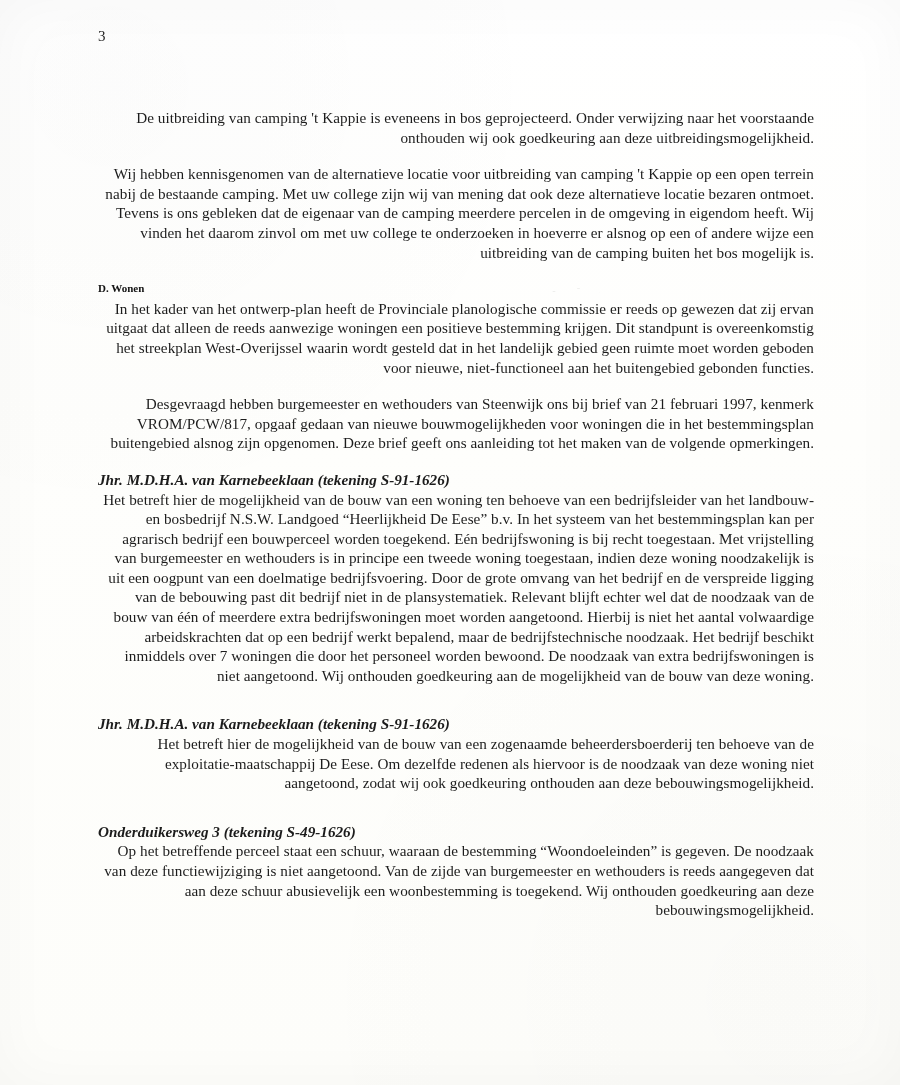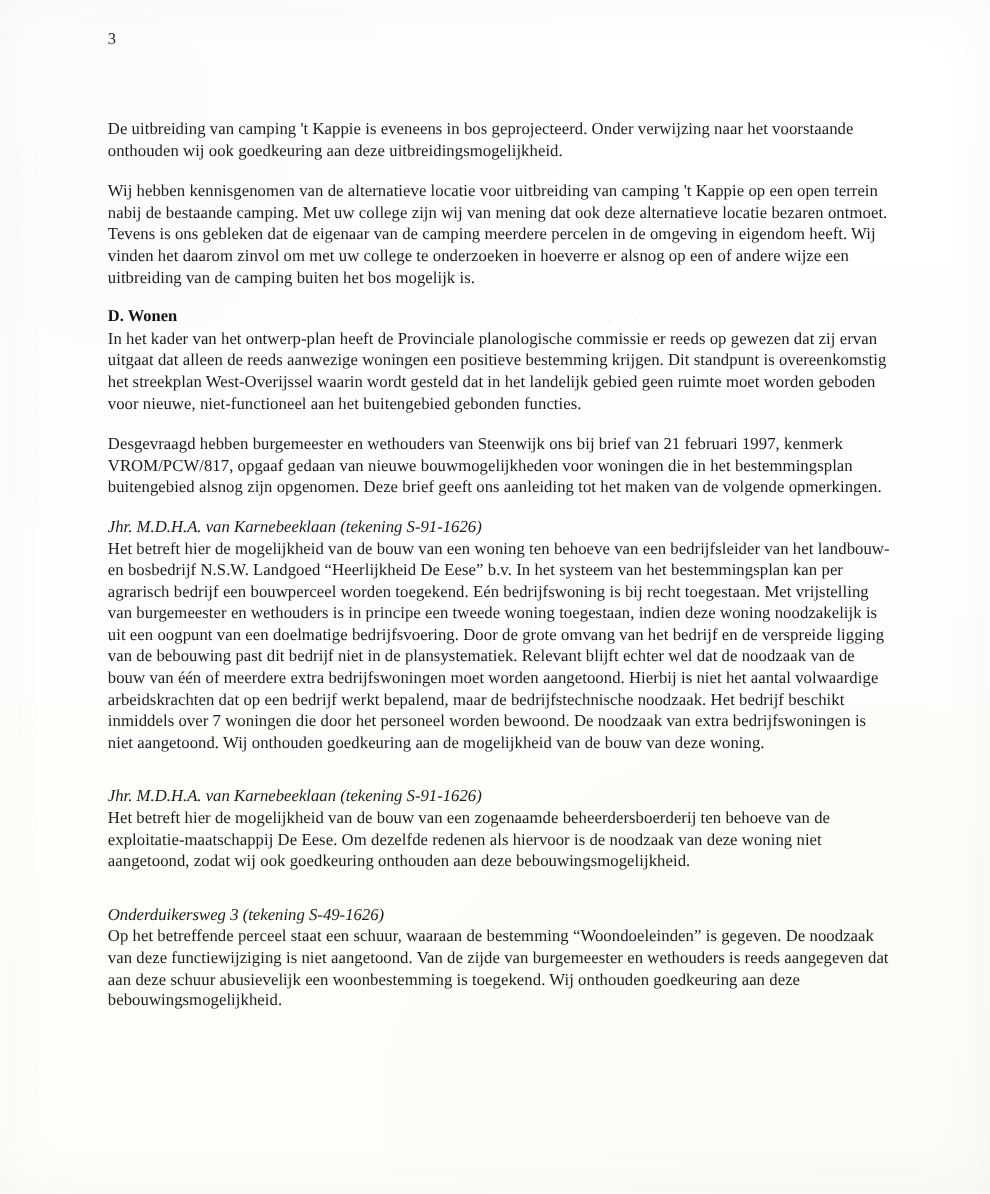--- a/index.html
+++ b/index.html
@@ -43,37 +43,38 @@
   .content {
     position: absolute;
     left: 98px;
     top: 108px;
     width: 716px;
   }
   p.para {
     margin: 0 0 17px 0;
     font-size: 15.2px;
     line-height: 19.6px;
-    text-align: left;
+    text-align: right;
     color: #1c1c1c;
     letter-spacing: 0.05px;
   }
   h2.section-heading {
-    font-size: 15px;
+    font-size: 11px;
     line-height: 19.6px;
     font-weight: bold;
     margin: 16px 0 0 0;
     color: #121212;
   }
   .sub-heading {
     font-size: 15.2px;
     line-height: 19.6px;
     font-style: italic;
     margin: 0 0 0 0;
     color: #1c1c1c;
+    font-weight: bold;
   }
   .block {
     margin-bottom: 17px;
   }
   .block-gap-lg {
     margin-bottom: 25px;
   }
   .block-gap-xl {
     margin-bottom: 29px;
   }

